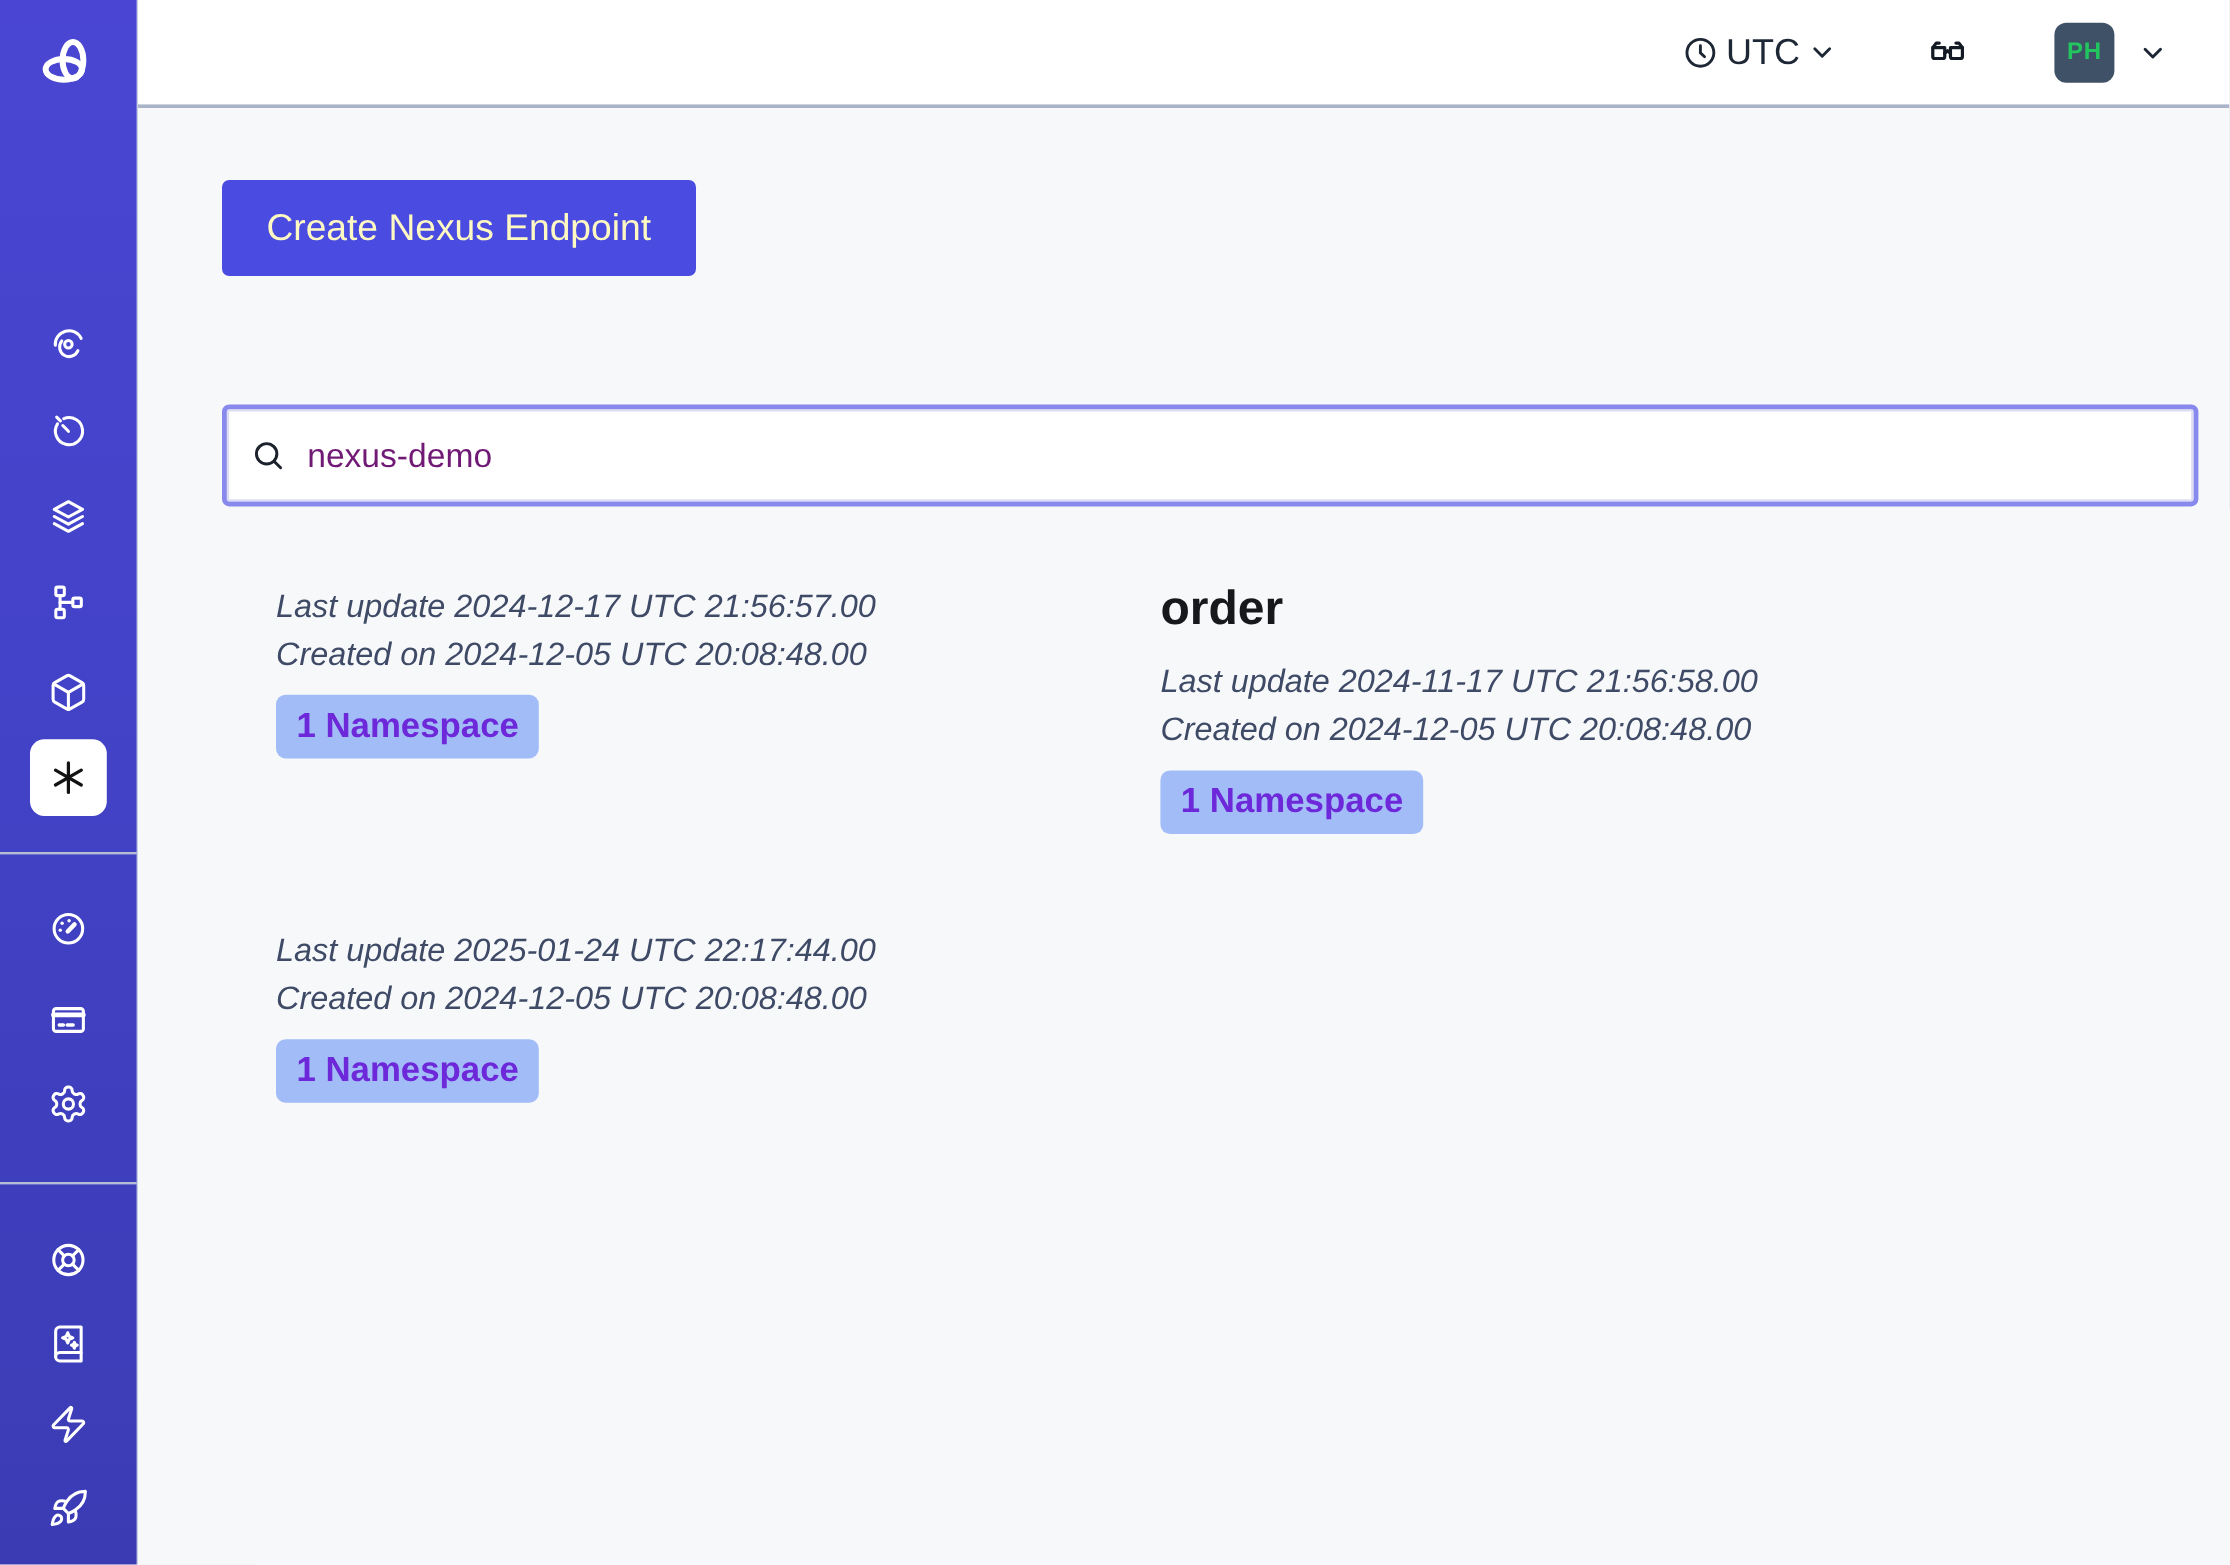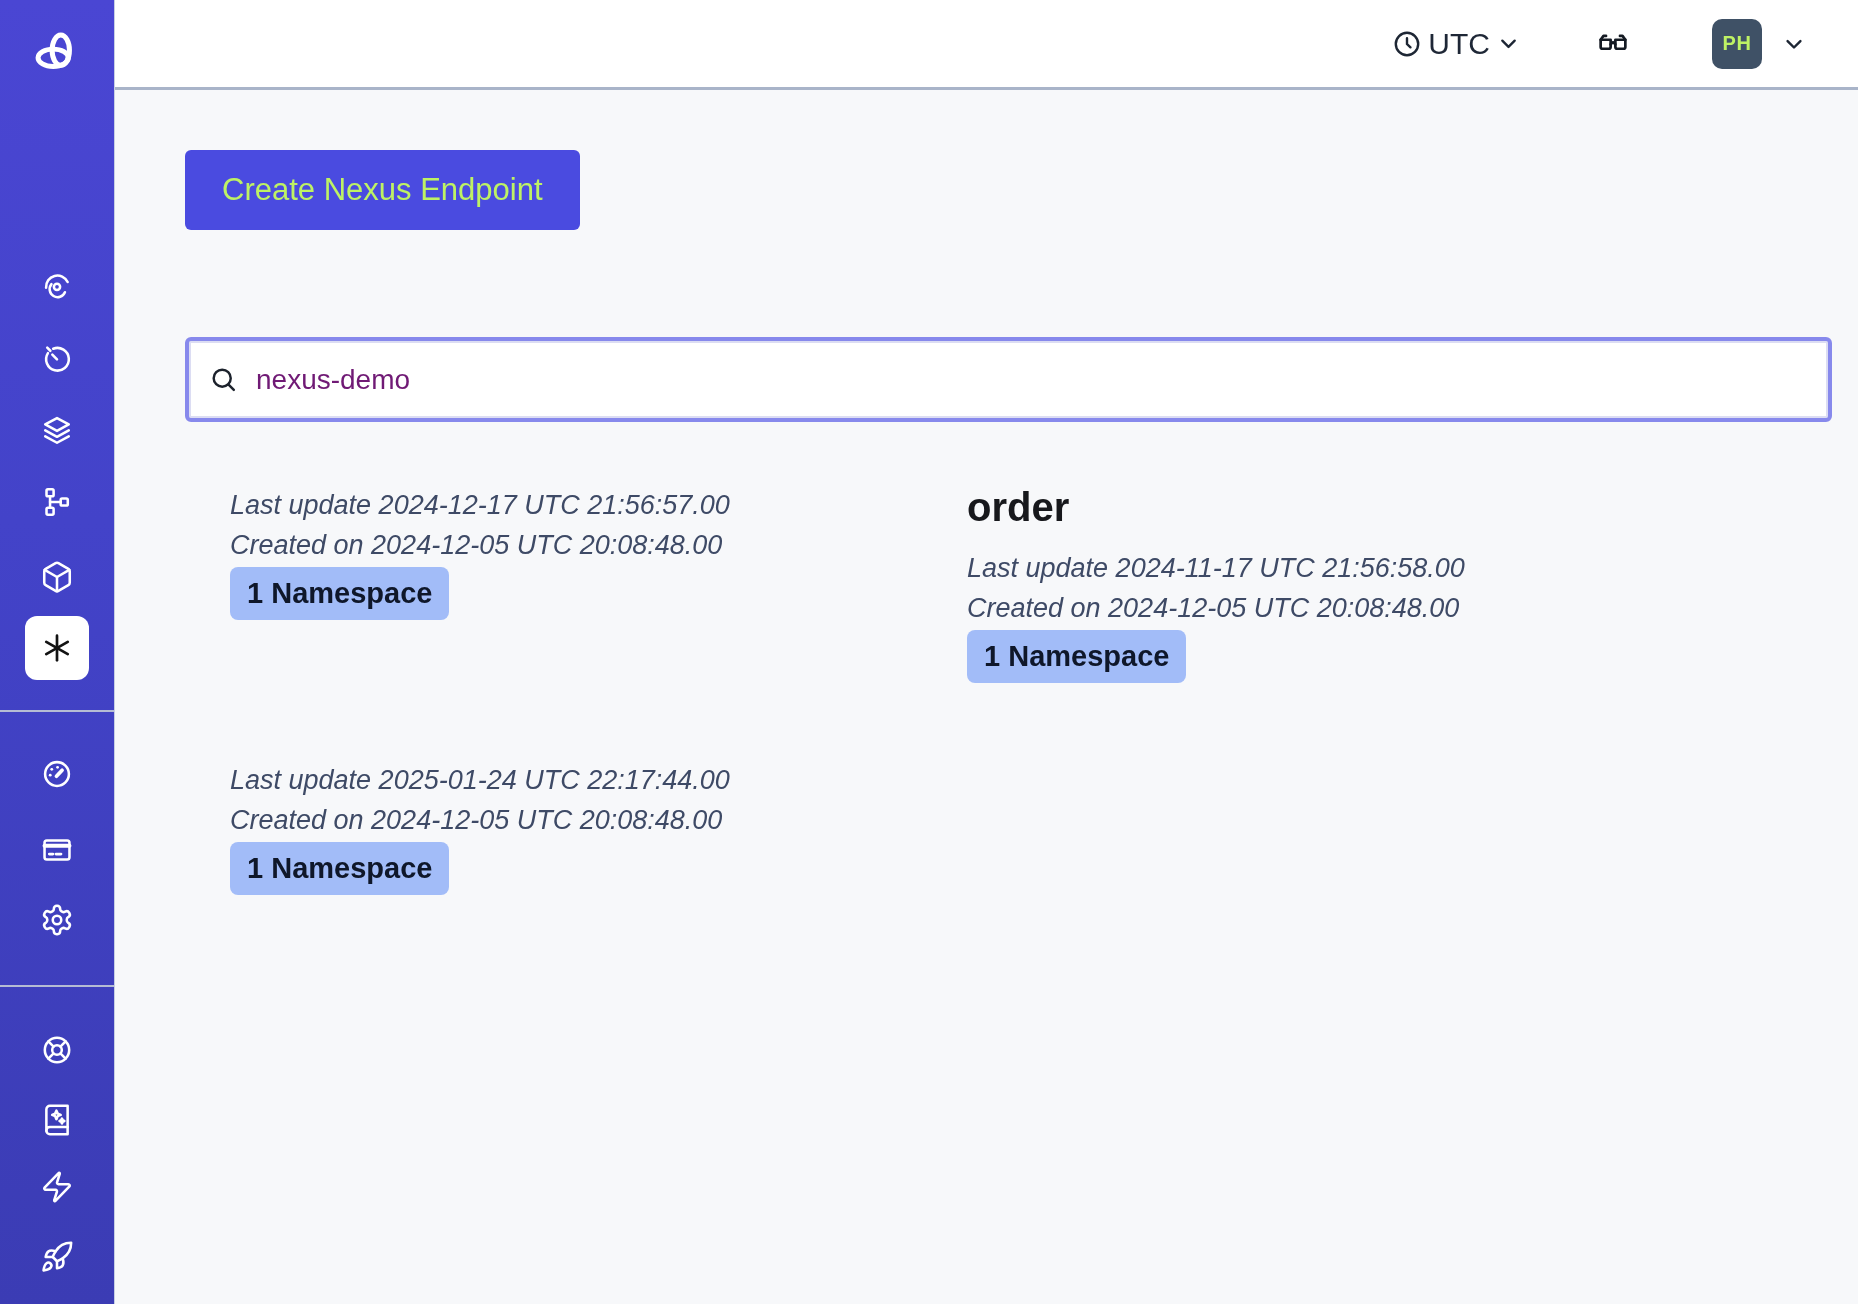--- a/index.html
+++ b/index.html
@@ -39,47 +39,47 @@
   .topbar{
     position:absolute;left:115px;right:0;top:0;height:87px;background:#ffffff;
     border-bottom:3px solid var(--header-border);box-sizing:content-box;
     display:flex;align-items:center;justify-content:flex-end;padding-right:50px;
   }
   .tz-picker{display:flex;align-items:center;gap:5px;color:#1e2736;font-size:30px;cursor:pointer;}
   .glasses-btn{margin-left:72px;display:flex;align-items:center;cursor:pointer;}
   .user-menu{margin-left:70px;display:flex;align-items:center;gap:18px;cursor:pointer;}
   .avatar{
     width:50px;height:50px;border-radius:10px;background:var(--avatar-bg);
-    color:#bef264;font-size:20px;font-weight:700;letter-spacing:.5px;
-    display:flex;align-items:center;justify-content:center;margin-left:10px;
+    color:#22c55e;font-size:20px;font-weight:700;letter-spacing:.5px;
+    display:flex;align-items:center;justify-content:center;
   }
   
   .main{position:absolute;left:115px;top:90px;right:0;bottom:0;padding:50px 26px 0 70px;box-sizing:border-box;}
   .page-head{display:flex;align-items:center;justify-content:space-between;height:100px;}
   .page-title{margin:0;font-size:50px;font-weight:700;color:var(--text-dark);letter-spacing:-.5px;}
   .create-btn{
-    height:80px;padding:0 37px;background:var(--accent);color:#bef264;
+    height:80px;padding:0 37px;background:var(--accent);color:#fef9c3;
     font-size:31px;border:none;border-radius:6px;cursor:pointer;
     font-family:inherit;display:flex;align-items:center;
   }
   .search-box{
     margin-top:97px;height:85px;background:#ffffff;border:4px solid var(--search-focus-border);
     border-radius:6px;box-sizing:border-box;box-shadow:inset 0 0 0 2px #dcddf3;
     display:flex;align-items:center;gap:15px;padding:0 19px;
   }
   .search-box input{
     flex:1;border:none;outline:none;background:transparent;
     font-size:28px;color:#701a75;font-family:inherit;
   }
   .cards{margin-top:63px;display:flex;flex-wrap:wrap;}
   .card{width:737px;box-sizing:border-box;padding-left:45px;margin-bottom:77px;cursor:pointer;}
   .card-title{margin:0 0 18px;font-size:40px;font-weight:700;color:var(--text-dark);}
   .card-meta{margin:0;font-size:27px;line-height:40px;color:var(--text-meta);font-style:italic;}
   .ns-badge{
-    display:inline-block;margin-top:2px;background:var(--badge-bg);color:#0f172a;
+    display:inline-block;margin-top:14px;background:var(--badge-bg);color:#6d28d9;
     font-size:29px;font-weight:700;line-height:1;padding:12px 17px;border-radius:8px;
   }
 </style>
 </head>
 <body>
 
 <div id="app">
 
   <nav class="sidebar">
 

